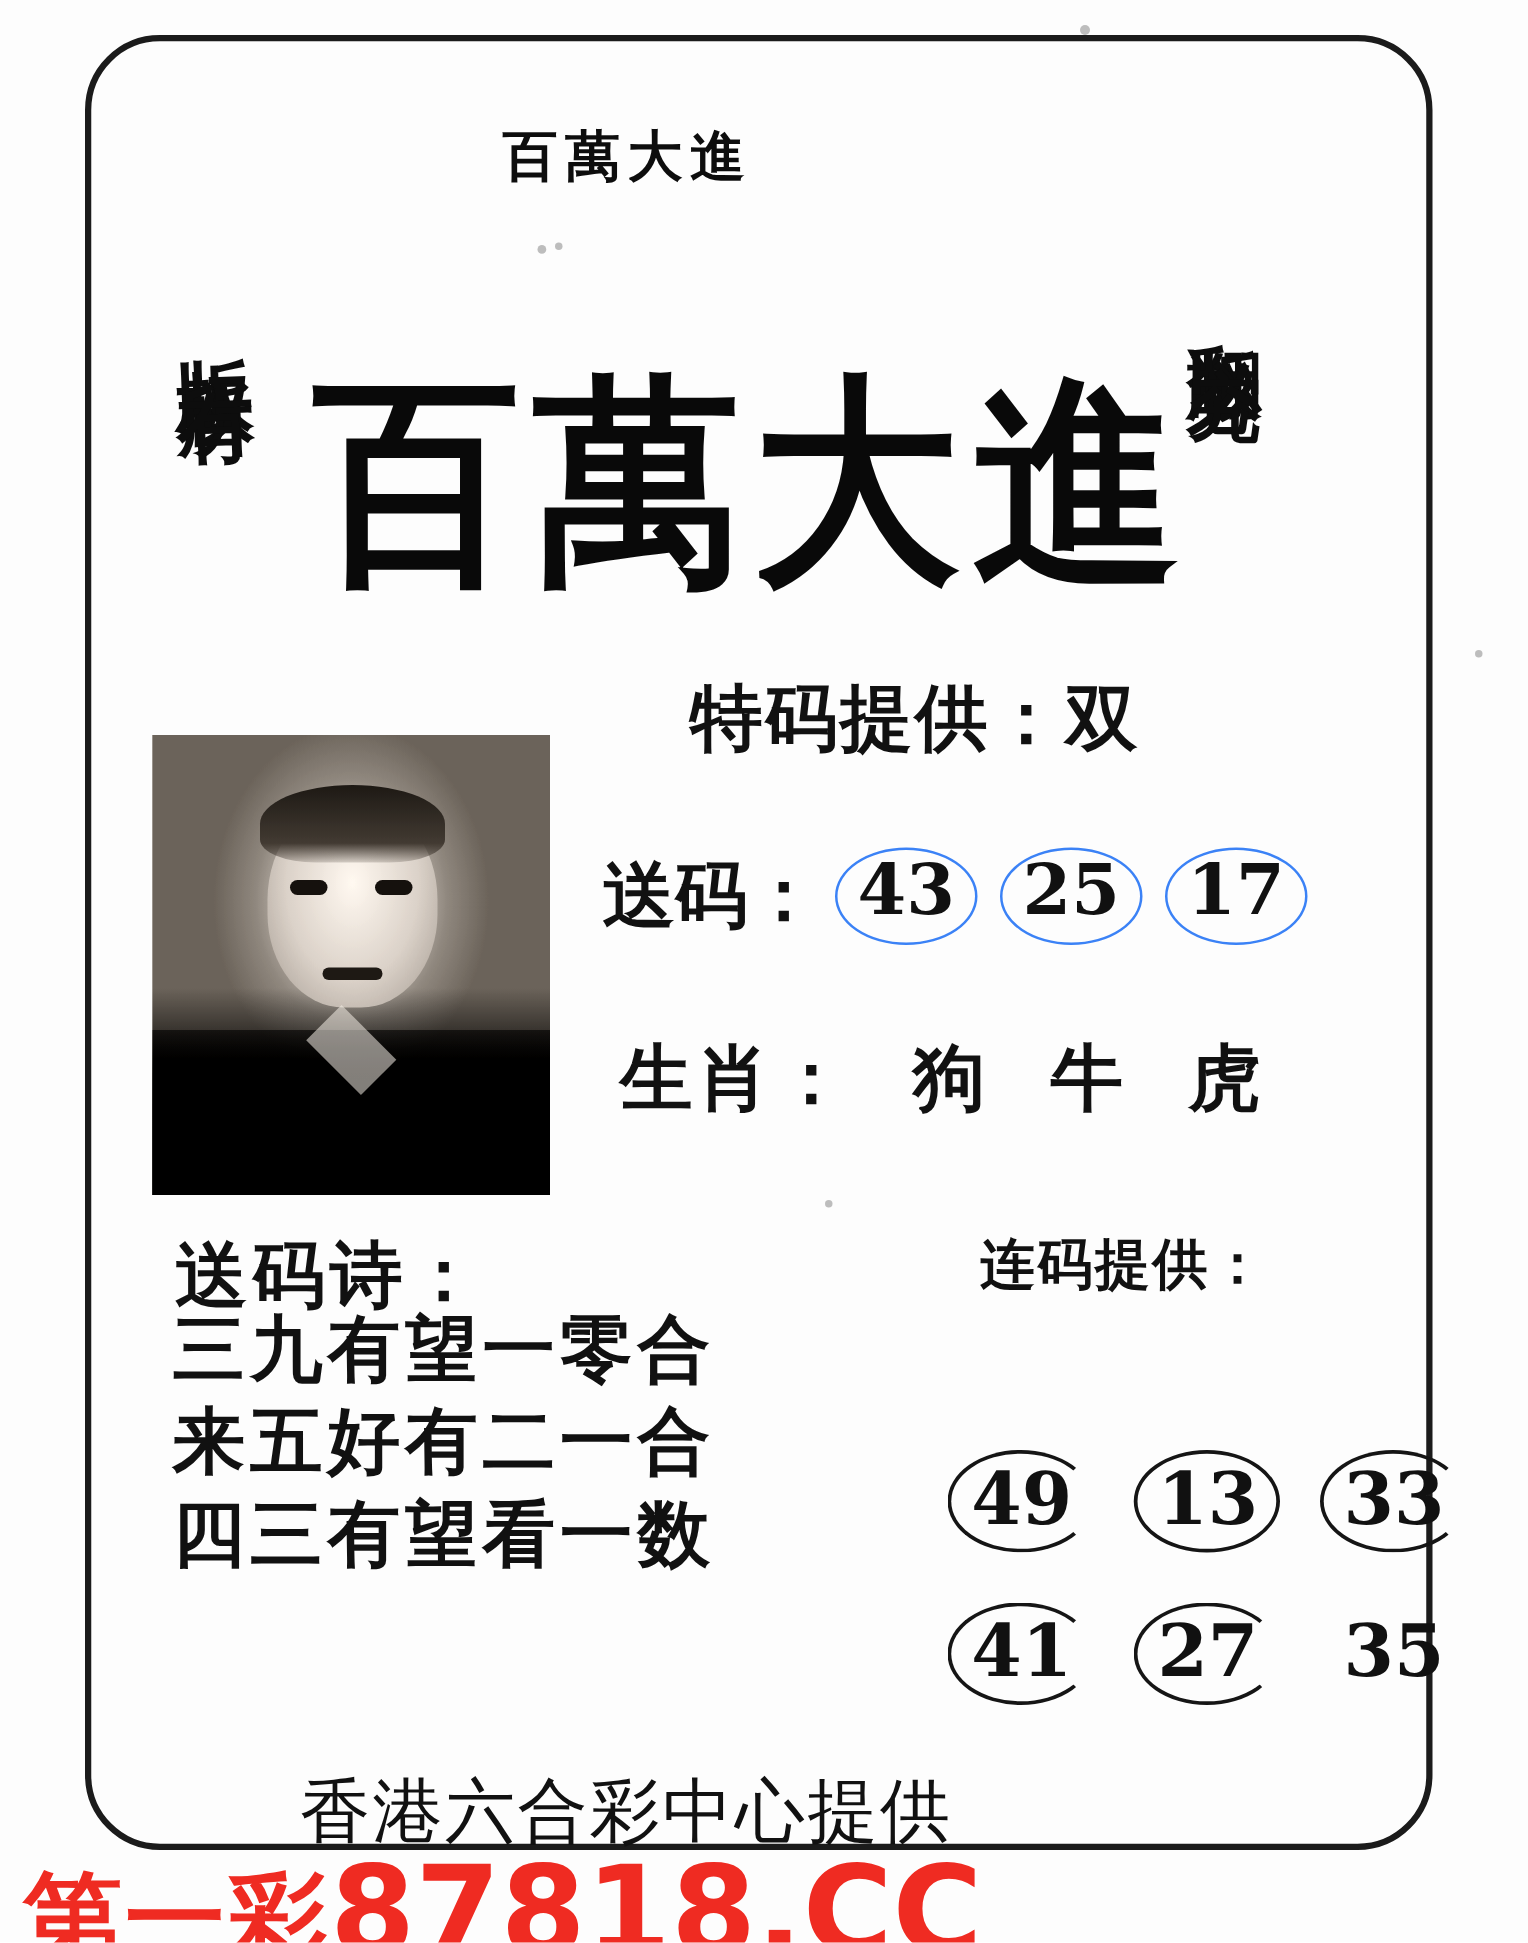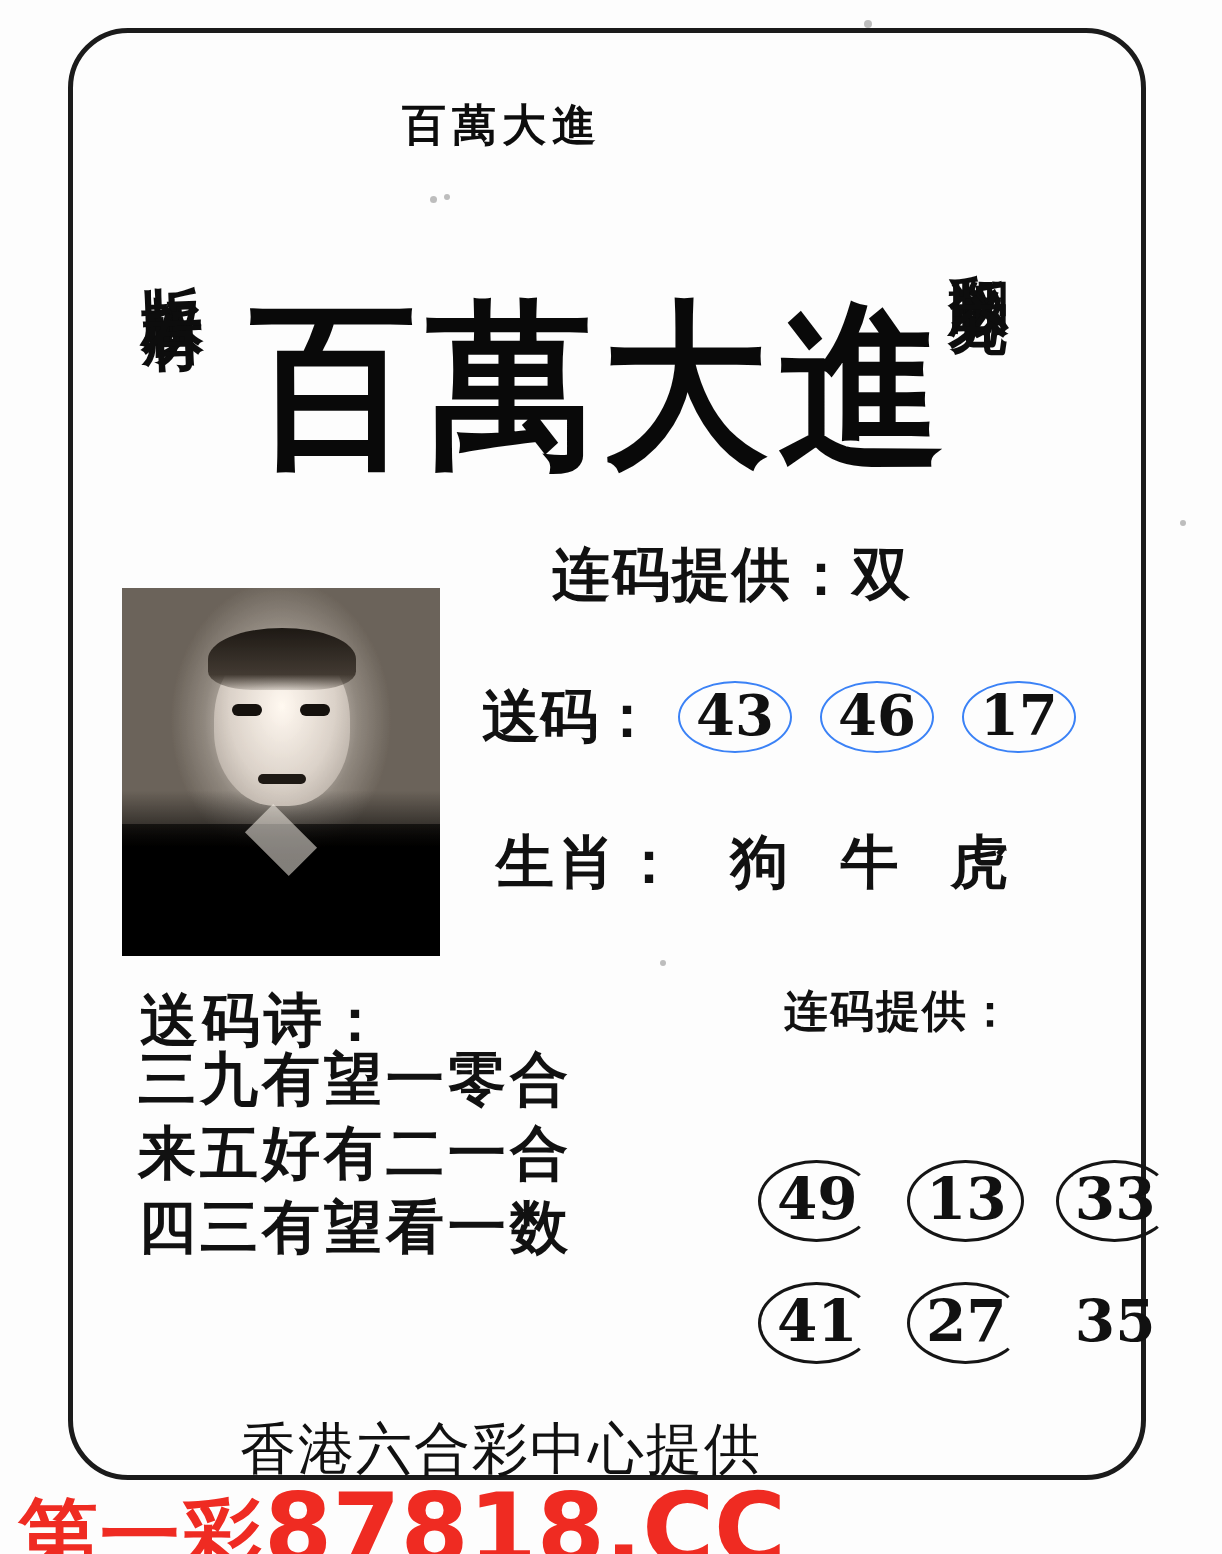--- a/index.html
+++ b/index.html
@@ -91,22 +91,21 @@
   }
 
   .send-line {
     position: absolute;
     left: 482px;
     top: 678px;
     font-size: 58px;
     font-weight: 700;
     white-space: nowrap;
     display: flex;
-    align-items: center;
-    gap: 16px;
+    gap: 6px;
   }
   .num-oval {
     display: inline-block;
     border: 2px solid #3b82f6;
     border-radius: 50%;
     padding: 4px 16px 8px 16px;
     font-size: 56px;
     font-weight: 700;
     line-height: 1;
     margin: 0 6px;
@@ -296,26 +295,26 @@
 
   <div class="card-border"></div>
 
   <div class="issue">百萬大進</div>
 
   <div class="vert copyright-left">版权所有</div>
   <div class="vert copyright-right">翻版必究</div>
 
   <div class="main-title">百萬大進</div>
 
-  <div class="special-line">连码提供：双</div>
+  <div class="special-line">特码提供：双</div>
 
   <div class="send-line">
     <span>送码：</span>
     <span class="num-oval">43</span>
-    <span class="num-oval">46</span>
+    <span class="num-oval">25</span>
     <span class="num-oval">17</span>
   </div>
 
   <div class="zodiac-line">
     <span>生肖：</span>
     <span class="z">狗</span>
     <span class="z">牛</span>
     <span class="z">虎</span>
   </div>
 

